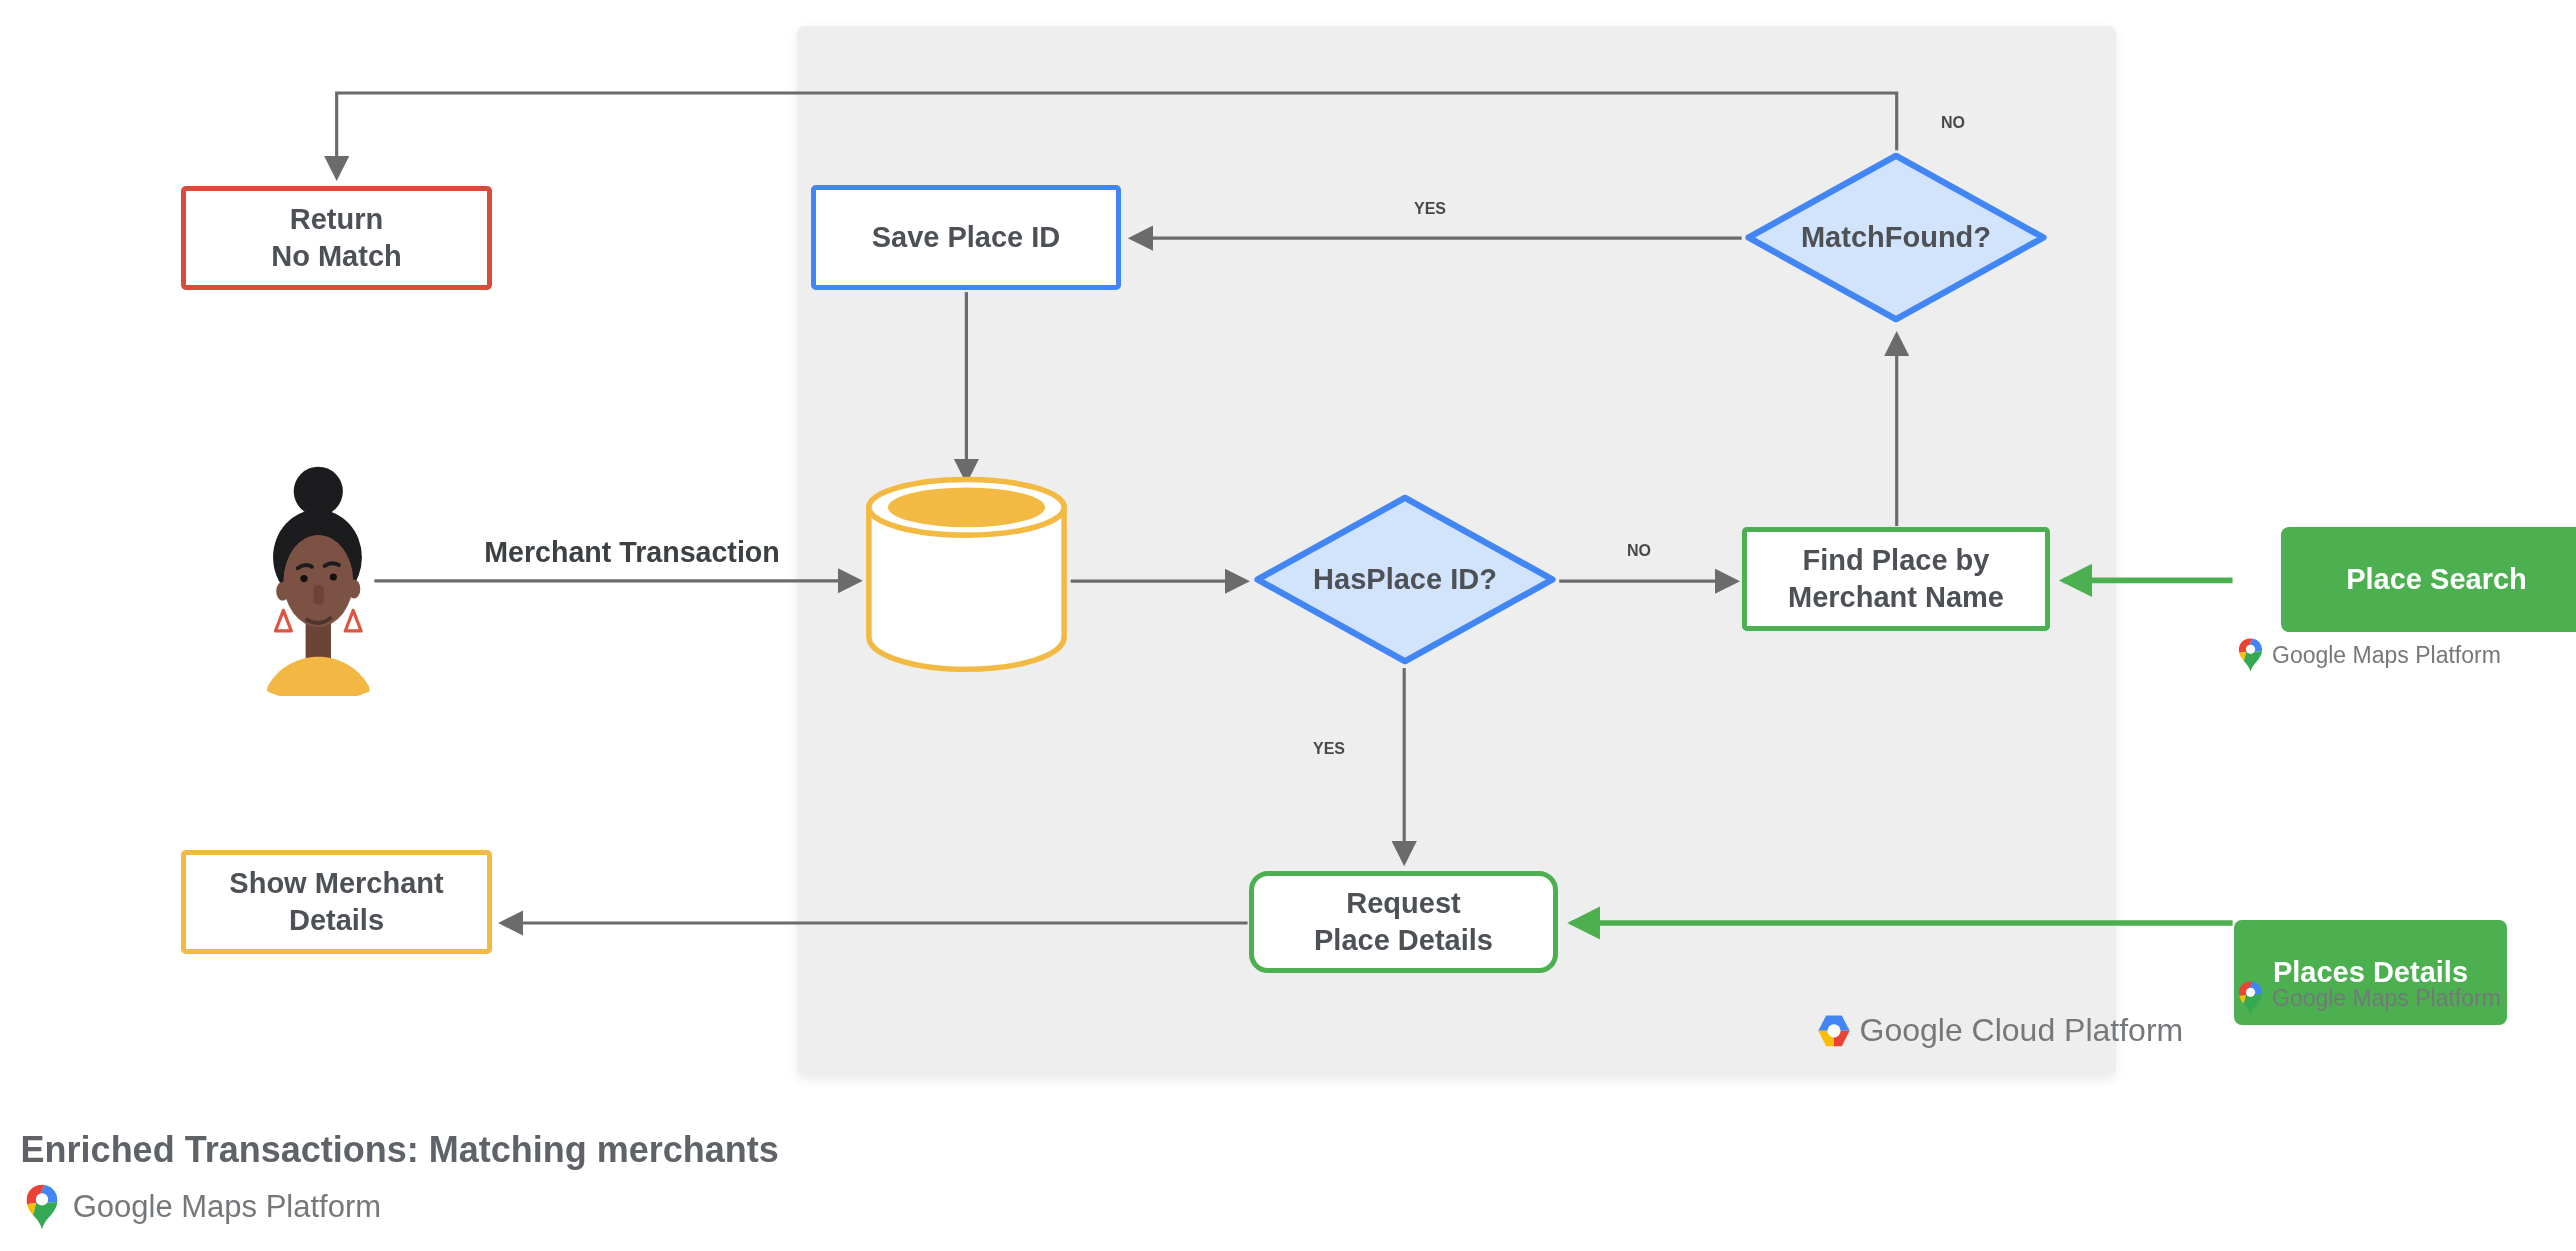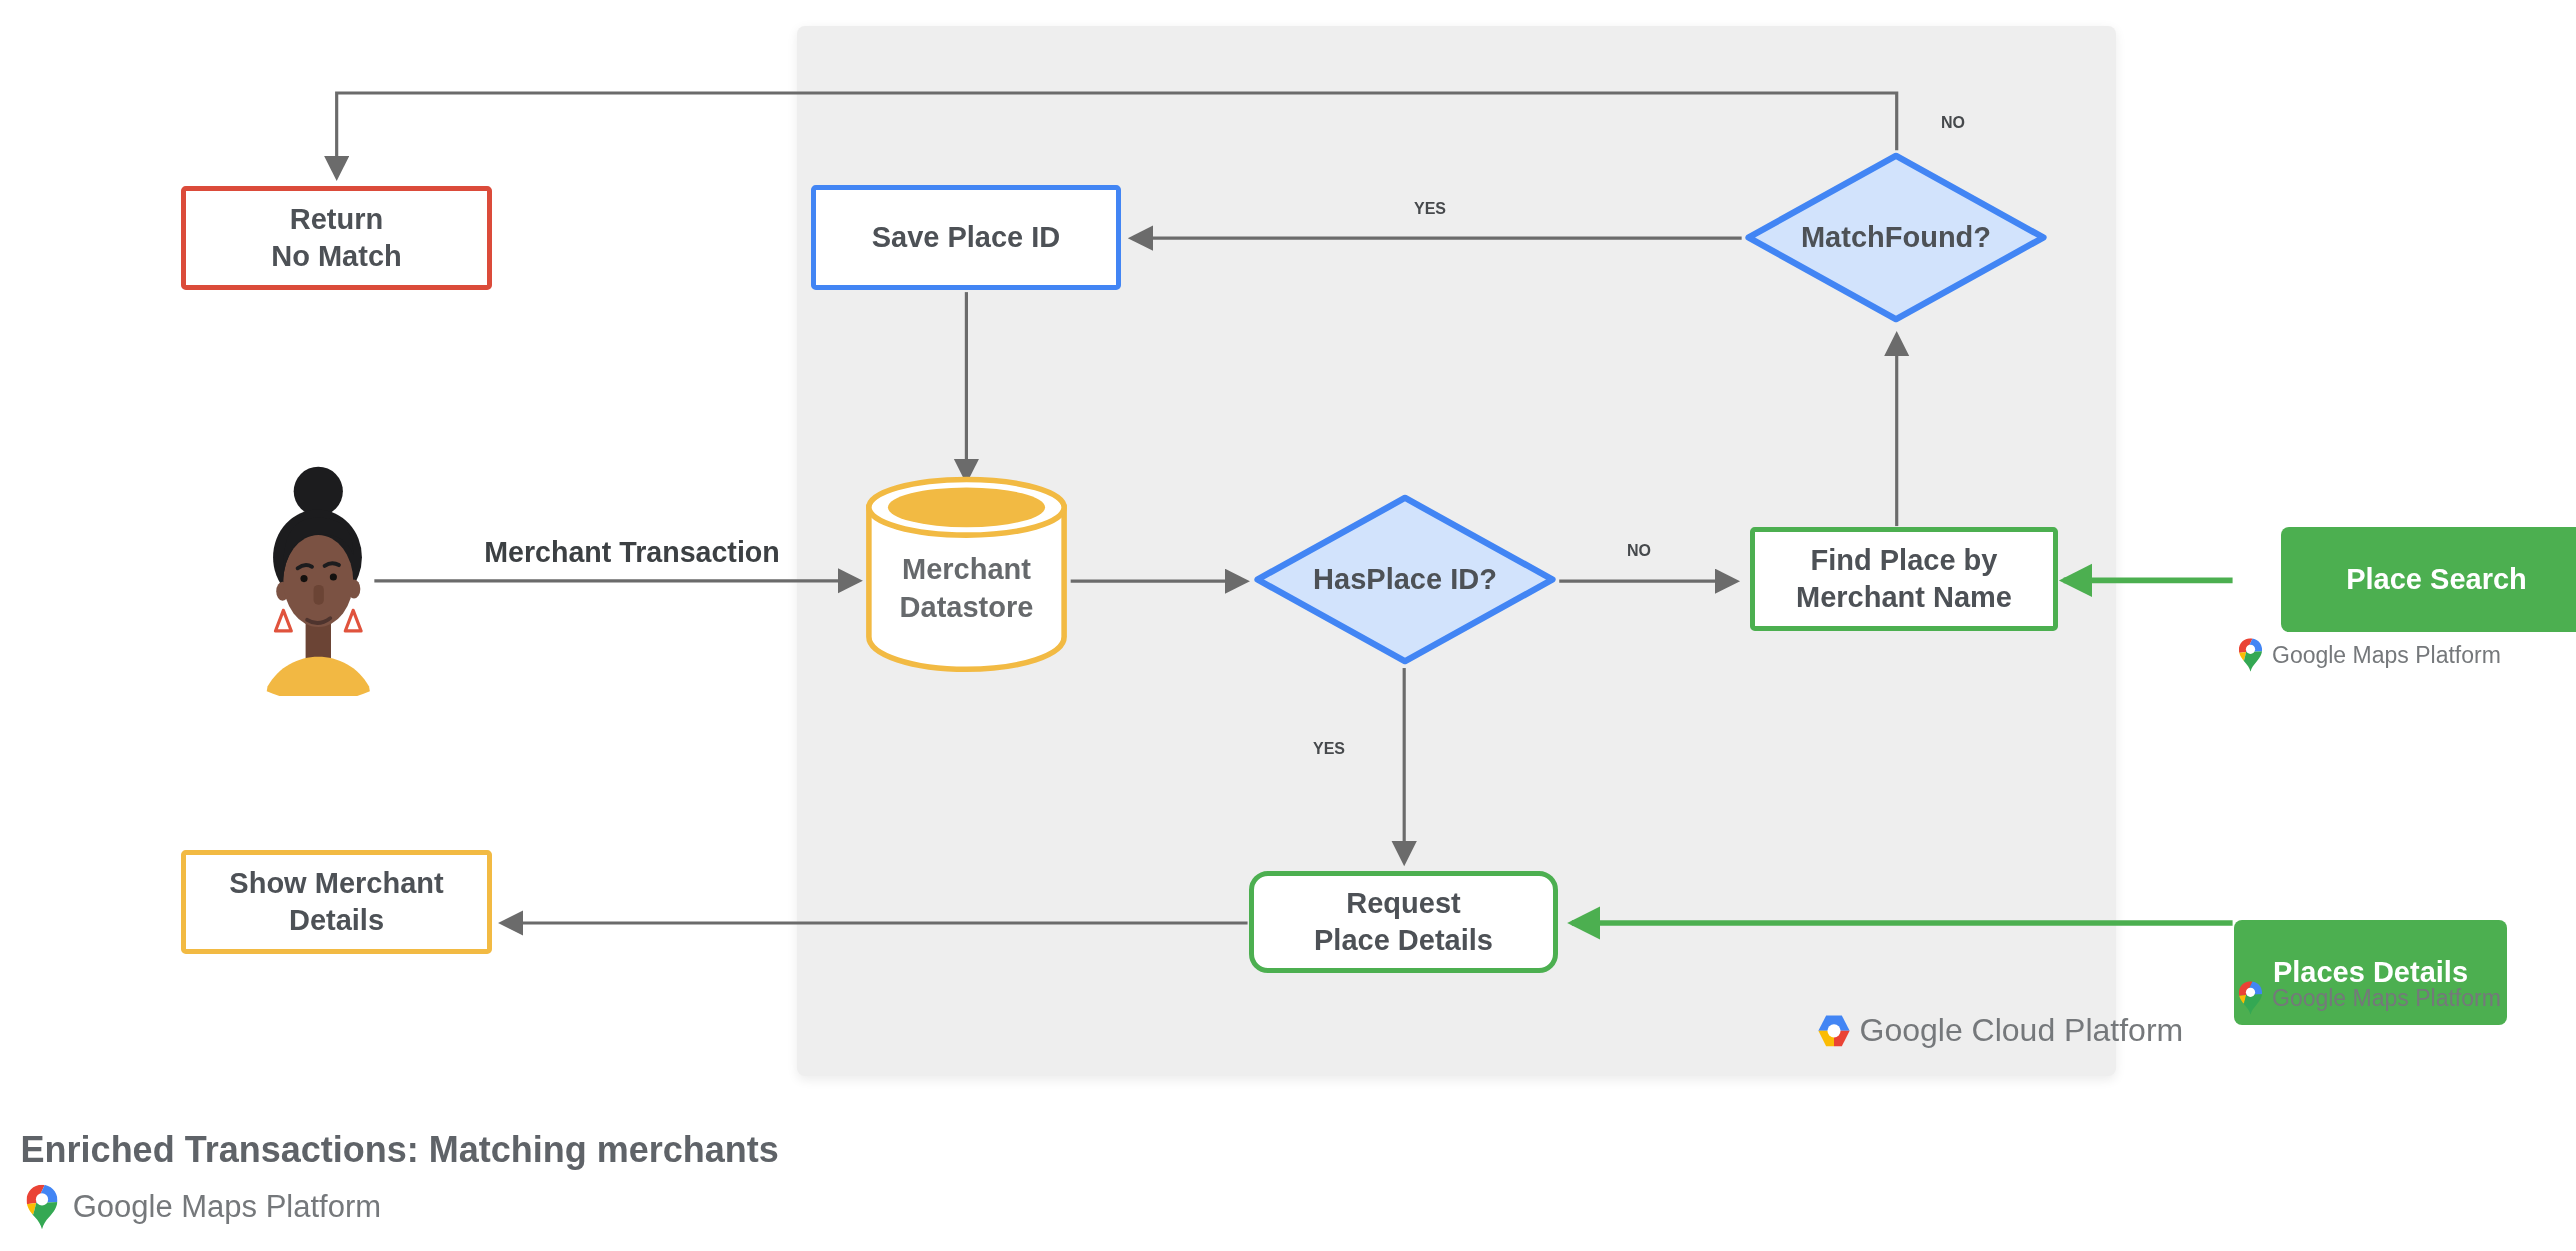--- a/index.html
+++ b/index.html
@@ -92,21 +92,21 @@
 
 <div class="node red-border" style="left:181px;top:186px;width:311px;height:104px;">
   <span>Return</span>
   <span>No Match</span>
 </div>
 
 <div class="node blue-border" style="left:811px;top:185px;width:310px;height:105px;">
   <span>Save Place ID</span>
 </div>
 
-<div class="node green-border" style="left:1742px;top:527px;width:308px;height:104px;margin-left:8px;">
+<div class="node green-border" style="left:1742px;top:527px;width:308px;height:104px;">
   <span>Find Place by</span>
   <span>Merchant Name</span>
 </div>
 
 <div class="node green-fill" style="left:2234px;top:527px;width:311px;height:105px;margin-left:47px;">
   <span>Place Search</span>
 </div>
 
 <div class="node green-border" style="left:1249px;top:871px;width:309px;height:102px;border-radius:19px;">
   <span>Request</span>
@@ -141,24 +141,20 @@
     <span>Place ID?</span>
   </div>
 </div>
 
 <div class="cylinder" style="left:864px;top:474px;width:205px;height:200px;">
   <svg width="205" height="200" viewBox="0 0 258 252">
     <path d="M6,42 L6,205 C6,228 61,246 129,246 C197,246 252,228 252,205 L252,42 Z" fill="#ffffff" stroke="#f2ba43" stroke-width="7"></path>
     <ellipse cx="129" cy="42" rx="123" ry="35" fill="#ffffff" stroke="#f2ba43" stroke-width="7"></ellipse>
     <ellipse cx="129" cy="42" rx="99" ry="25" fill="#f2ba43"></ellipse>
   </svg>
-  <div class="clabel">
-    <div>Merchant</div>
-    <div>Datastore</div>
-  </div>
 </div>
 
 <svg class="avatar" width="119" height="238" viewBox="0 0 150 300">
   <circle cx="76" cy="42" r="31" fill="#1c1c1e"></circle>
   <ellipse cx="75" cy="125" rx="56" ry="60" fill="#1c1c1e"></ellipse>
   <rect x="60" y="200" width="32" height="58" fill="#6b4435"></rect>
   <path d="M12,288 C40,238 112,238 140,288 C141,294 141,294 141,294 C100,312 52,312 11,294 Z" fill="#f2b843"></path>
   <ellipse cx="31" cy="168" rx="8" ry="12" fill="#7b5243"></ellipse>
   <ellipse cx="121" cy="165" rx="8" ry="12" fill="#7b5243"></ellipse>
   <ellipse cx="76" cy="155" rx="44" ry="58" fill="#7b5243"></ellipse>

